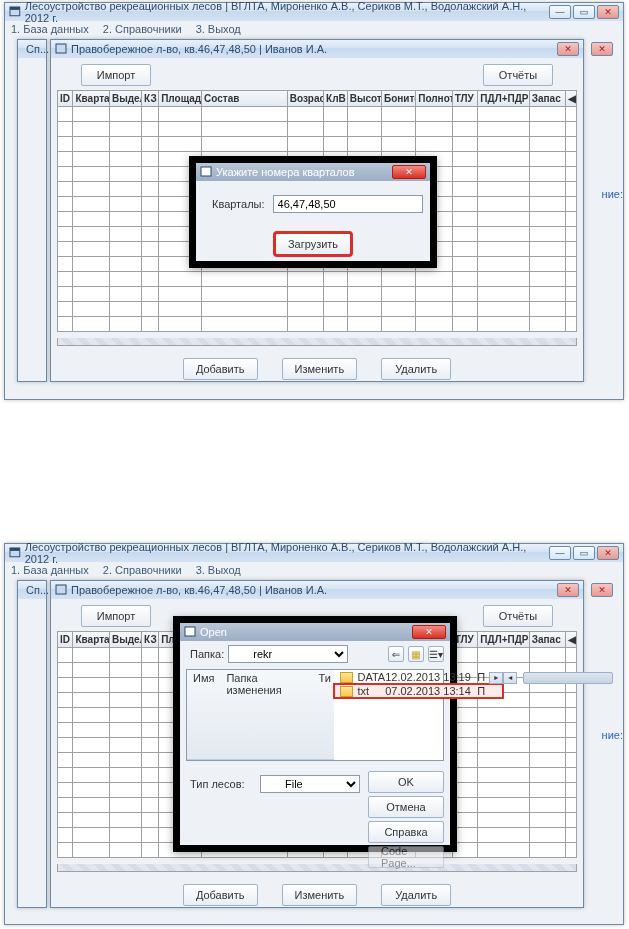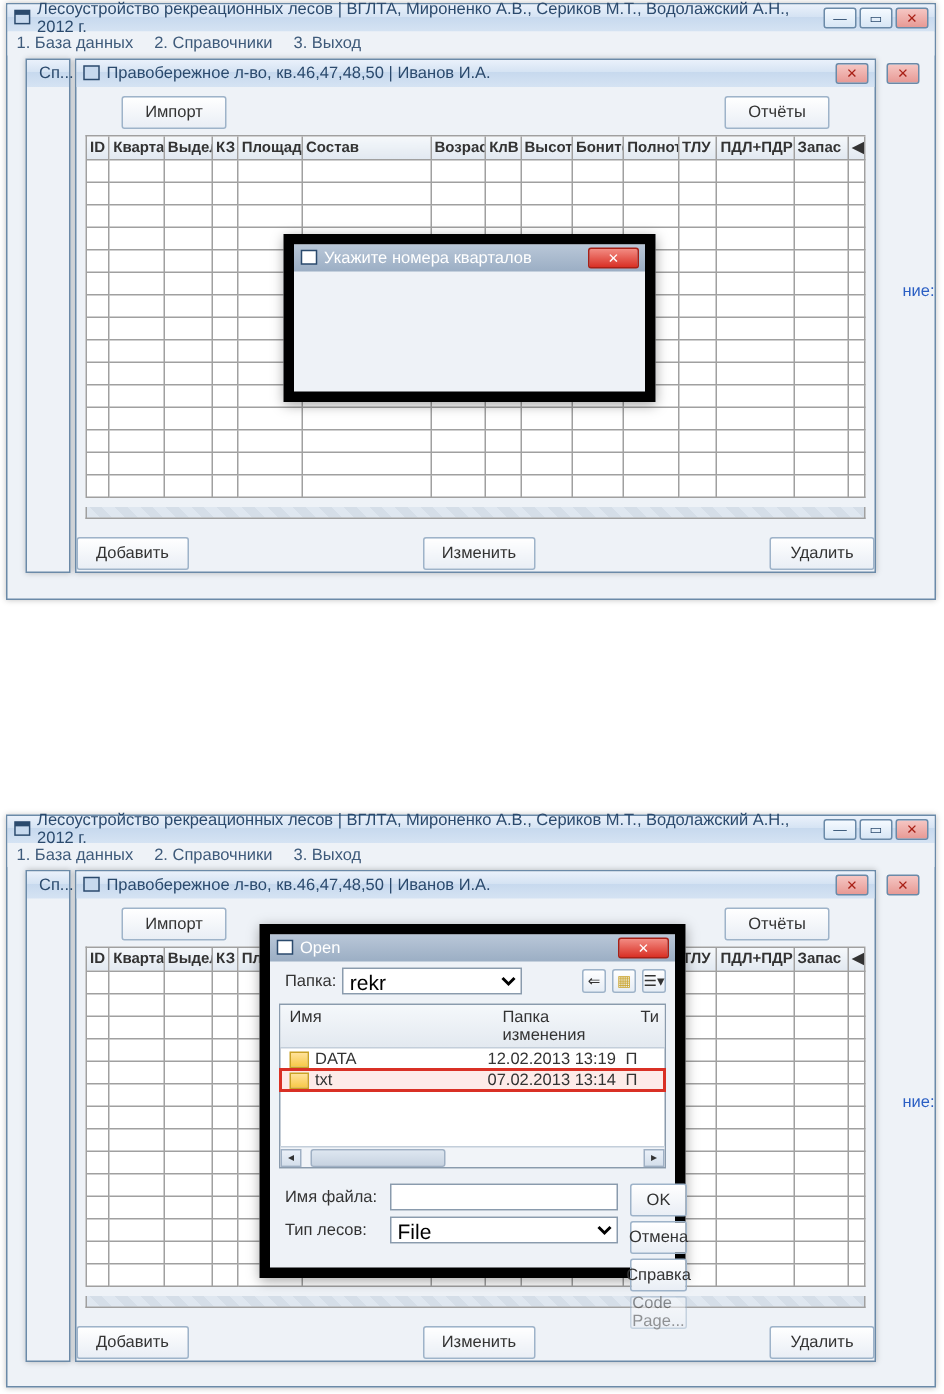--- a/index.html
+++ b/index.html
@@ -121,21 +121,21 @@
 
   .footer-bar {
     height: 8px;
     margin: 0 6px;
     background: repeating-linear-gradient(45deg,#dfe7f0,#dfe7f0 6px,#d5dee8 6px,#d5dee8 12px);
     border: 1px solid #a0a0a0;
     border-top: none;
   }
   .action-row {
     display: flex;
-    justify-content: space-between;
+    justify-content: center;
     gap: 24px;
     margin: 12px 0 10px 0;
   }
 
   
   .dialog {
     position: absolute;
     border: 7px solid #000000;
     background: #eef2f7;
     box-shadow: 0 2px 8px rgba(0,0,0,.35);
@@ -147,22 +147,22 @@
     height: 18px;
     border: 1px solid #8a9bad;
     background: #fff;
     font-size: 11px;
     padding: 0 4px;
   }
   .select {
     height: 18px;
     border: 1px solid #8a9bad;
     background: #fff;
-    font-size: 14px;
-    padding: 0 0;
+    font-size: 11px;
+    padding: 0 20px;
   }
 
   
   .side-note {
     position: absolute;
     right: 6px;
     font-size: 11px;
     color: #2b5fc4;
   }
 
@@ -603,20 +603,29 @@
       <span class="win-icon">
         <svg viewBox="0 0 12 12">
             <rect x="1" y="1" width="10" height="9" fill="#fff" stroke="#2b4a6d"></rect>
           </svg>
       </span>
       <span>Укажите номера кварталов</span>
       <div class="win-ctrls">
         <span class="ctrl red">✕</span>
       </div>
     </div>
+    <div class="dlg-body">
+      <div class="field-row">
+        <span class="field-lbl">Кварталы:</span>
+        <input class="txt" style="width: 150px;" value="46,47,48,50">
+      </div>
+      <div style="text-align:center; margin-top:20px;">
+        <span class="btn hl-red">Загрузить</span>
+      </div>
+    </div>
   </div>
 </div>
 
 <div class="gap"></div>
 
 <div class="shot shot2">
 
   <div class="win" style="left:4px; top:0; width:620px; height:382px;">
     <div class="win-title">
       <span class="win-icon">
@@ -977,21 +986,21 @@
       <span class="field-lbl">Папка:</span>
       <select class="select" style="width:120px;">
         <option>rekr</option>
       </select>
       <span style="flex:1"></span>
       <span class="tb-icon">⇐</span>
       <span class="tb-icon" style="color:#c9a227;">▦</span>
       <span class="tb-icon">☰▾</span>
     </div>
 
-    <div class="filelist" style="margin:0 6px; height:110px; display:flex; flex-direction:column;">
+    <div class="filelist" style="margin:0 6px; height:92px; display:flex; flex-direction:row;">
       <div class="filelist-head">
         <div style="flex:1;">Имя</div>
         <div style="width:92px;">Папка изменения</div>
         <div style="width:22px;">Ти</div>
       </div>
       <div id="filelist-body" style="flex:1;">
           <div class="filelist-row ">
       <span class="fld-icon"></span>
       <span style="flex:1;">DATA</span>
       <span style="width:92px;">12.02.2013 13:19</span>
@@ -1006,32 +1015,28 @@
         </div>
       <div class="scroll-h">
         <span class="scroll-btn" style="left:0;">◂</span>
         <span class="scroll-thumb"></span>
         <span class="scroll-btn" style="right:0;">▸</span>
       </div>
     </div>
 
     <div style="display:flex; gap:8px; padding:10px 6px 0 10px;">
       <div style="flex:1;">
-        <div class="field-row">
-          <span class="field-lbl" style="width:62px;">Имя файла:</span>
-          <input class="txt" style="flex: 1 1 0%;" value="">
-        </div>
         <div class="field-row" style="margin-top:4px;">
           <span class="field-lbl" style="width:62px;">Тип лесов:</span>
           <select class="select" style="flex:1;">
             <option>File</option>
           </select>
         </div>
       </div>
-      <div style="display:flex; flex-direction:column; gap:3px; width:38px;">
+      <div style="display:flex; flex-direction:column; gap:3px; width:76px;">
         <span class="btn" style="min-width:0;">OK</span>
         <span class="btn" style="min-width:0;">Отмена</span>
         <span class="btn" style="min-width:0;">Справка</span>
         <span class="btn" style="min-width:0; opacity:.5;">Code Page...</span>
       </div>
     </div>
   </div>
 </div>
 
 </body></html>

